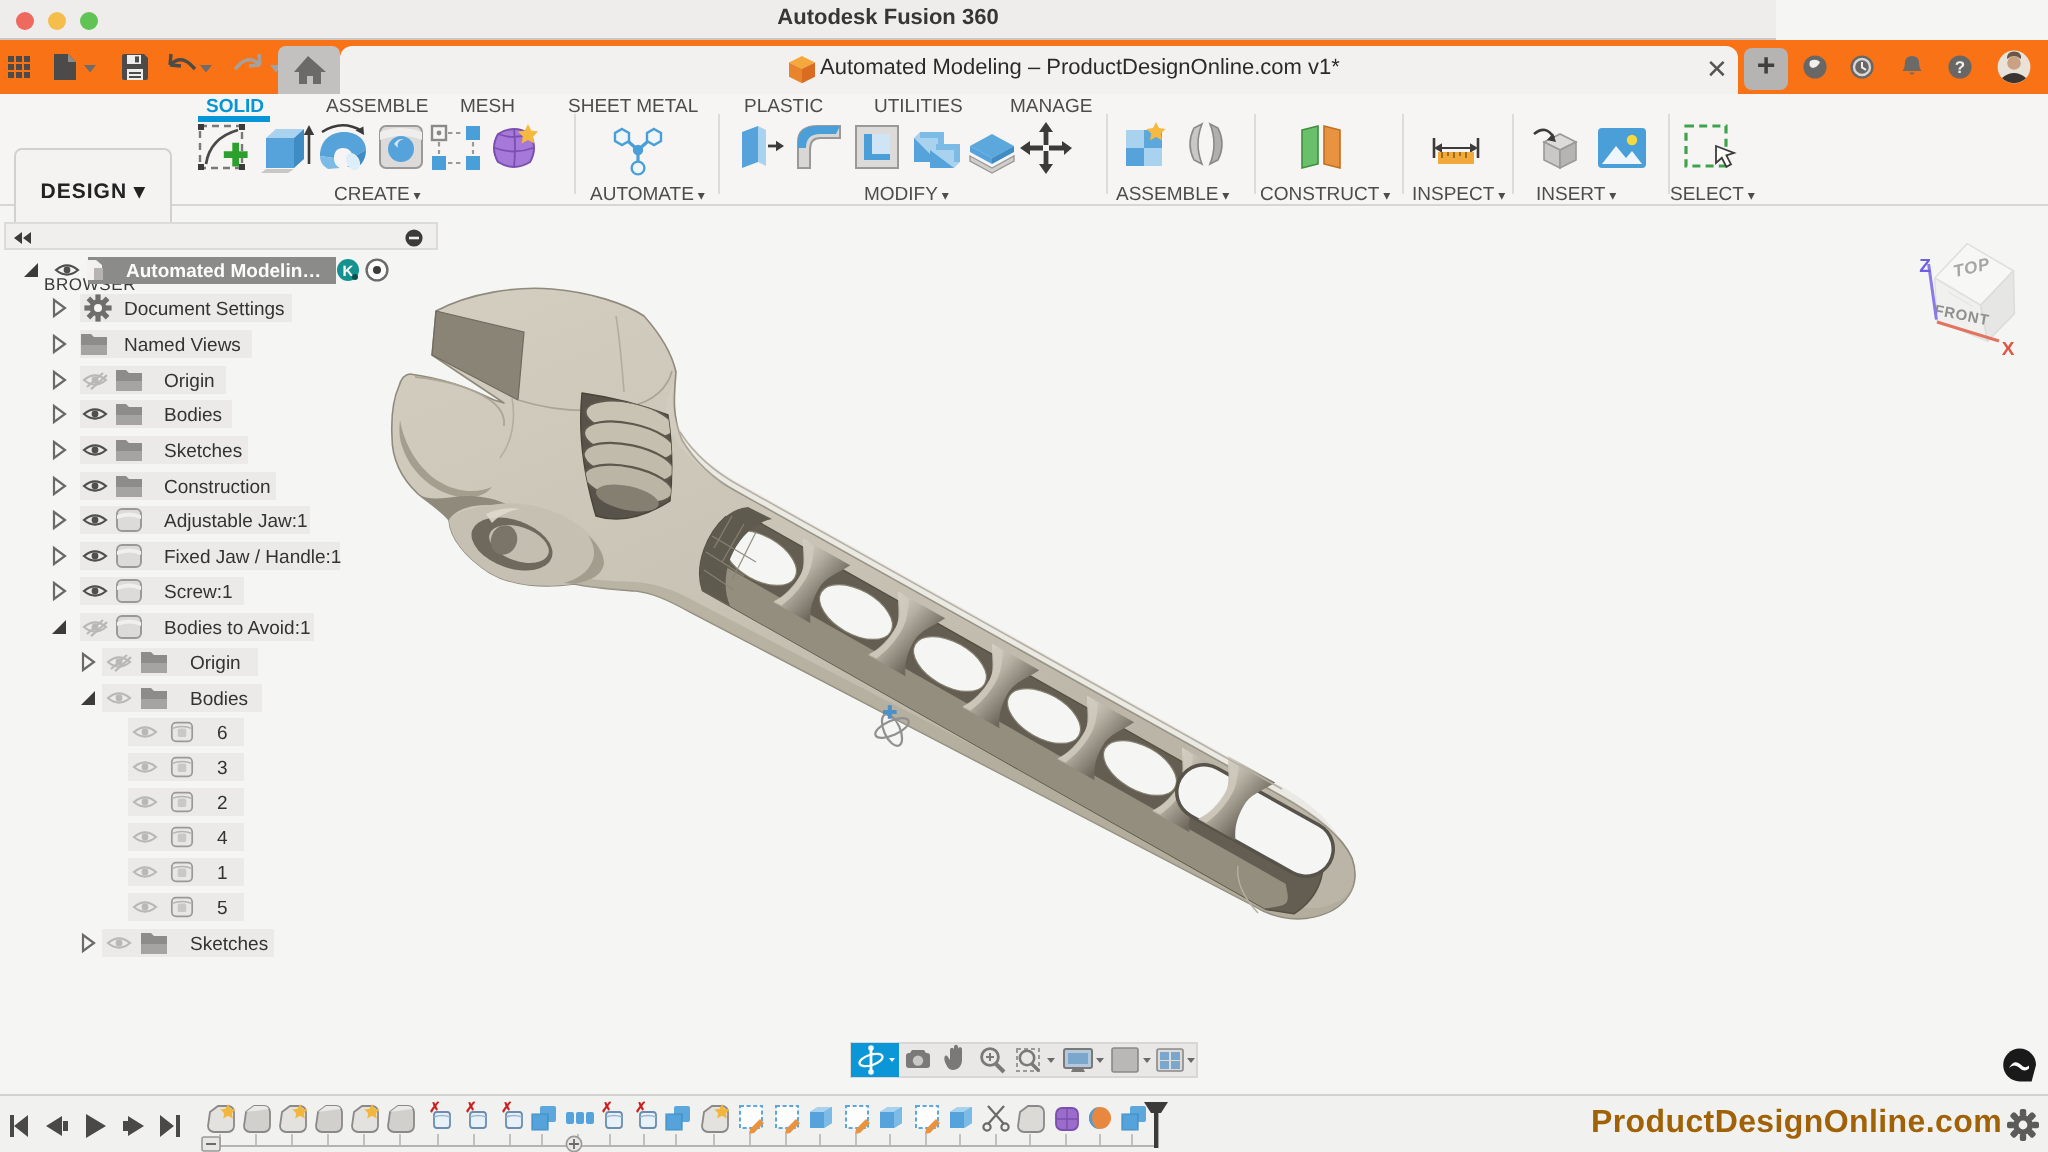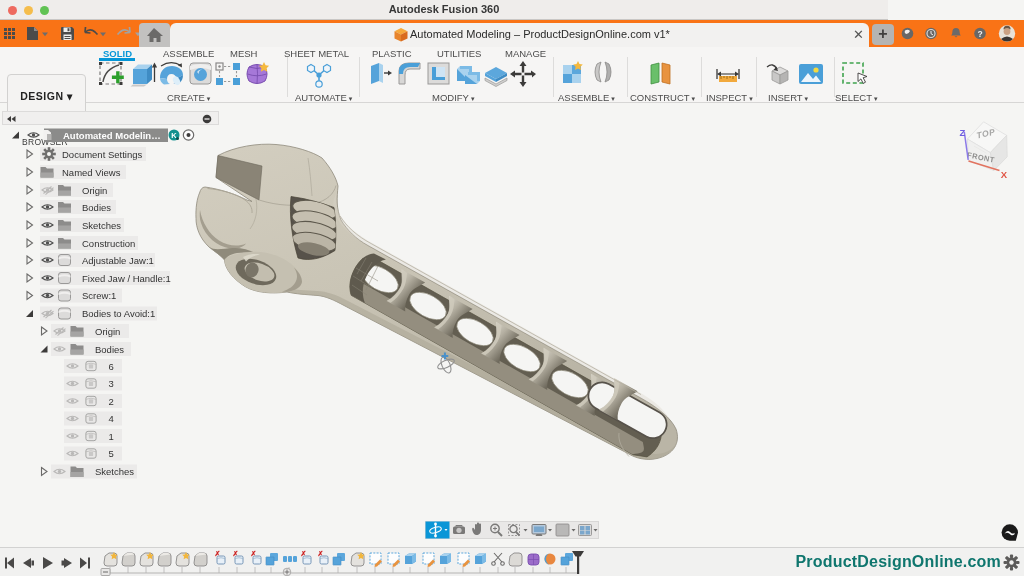--- a/index.html
+++ b/index.html
@@ -37,21 +37,21 @@
 
 
 #comments { left:2px; top:524px; width:216px; height:16px; background:#f0efee; border:1px solid #d8d7d6; font-size:8.5px; color:#3c3c3c; }
 #comments .ct { position:absolute; left:18px; top:3px; letter-spacing:0.3px;}
 
 
 #navbar { left:425px; top:521px; width:174px; height:18px; background:#e9e8e7; border:1px solid #d8d7d6; }
 
 
 #bottombar { left:0; top:547px; width:1024px; height:29px; background:#f1f1f0; border-top:1px solid #d2d2d1; }
-#watermark { position:absolute; left:700px; top:5px; width:301px; text-align:right; font-size:16px; font-weight:bold; color:#0f766e; letter-spacing:0.2px;}
+#watermark { position:absolute; left:700px; top:5px; width:301px; text-align:right; font-size:16px; font-weight:bold; color:#a16207; letter-spacing:0.2px;}
 </style>
 </head>
 <body>
 <div id="stage">
 
   <svg class="abs" id="canvas-svg" style="left:0;top:103px" width="1024" height="444" viewBox="0 103 1024 444">
     <defs>
       <linearGradient id="handleG" x1="0" y1="0" x2="0.5" y2="0.87">
         <stop offset="0" stop-color="#d3cec0"></stop>
           <stop offset="0.55" stop-color="#c9c4b5"></stop>

